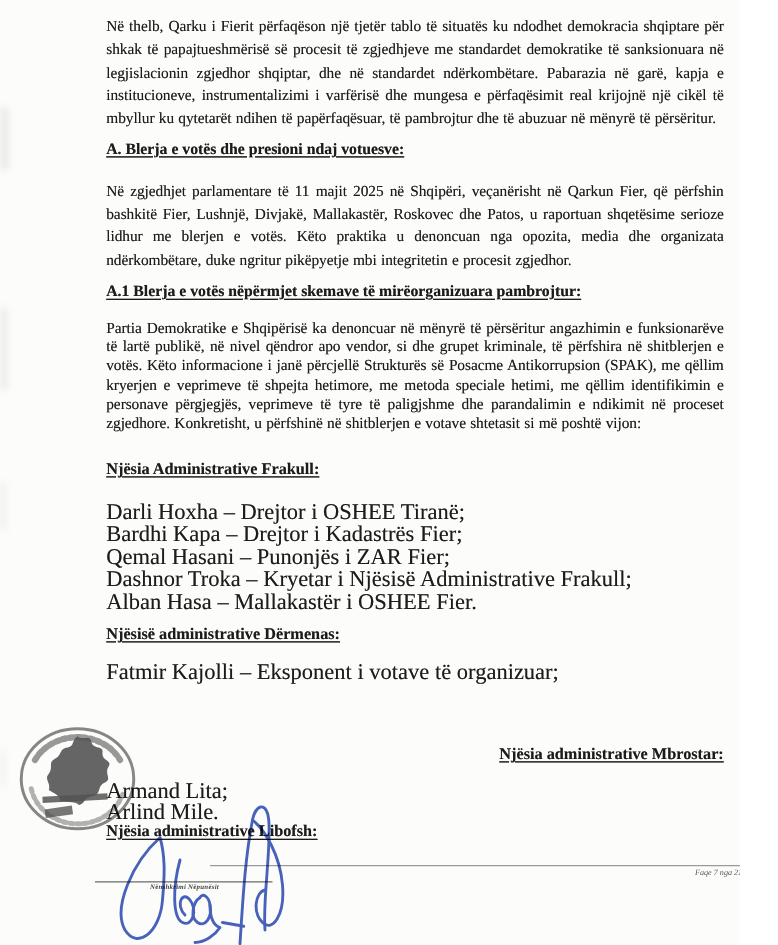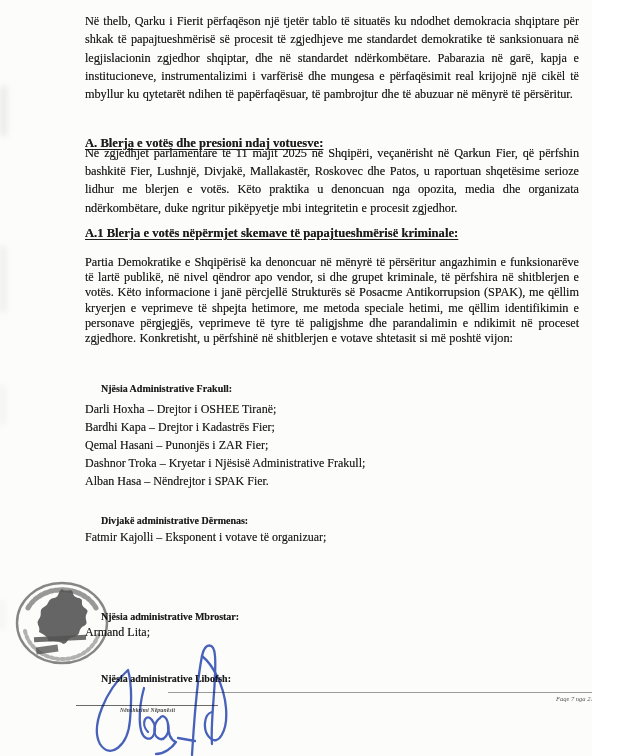--- a/index.html
+++ b/index.html
@@ -24,32 +24,32 @@
     text-shadow:0 0 .35px rgba(20,20,20,.55);
   }
   .p1{top:12px;line-height:18.3px;}
   .p2{top:144px;line-height:18.2px;}
   .p3{top:255px;line-height:15.2px;}
   .hmain{
     font-size:12.6px;font-weight:bold;margin:0;
     text-decoration:underline;text-underline-offset:2px;
     text-shadow:0 0 .35px rgba(20,20,20,.6);
   }
-  .hA{top:112px;margin-top:24px;}
+  .hA{top:112px;}
   .hA1{top:226px;}
   .unit-h{
-    font-size:10px;margin:16px;
-    text-underline-offset:2px;
+    font-size:13px;margin:0;
+    text-decoration:underline;text-underline-offset:2px;
     text-shadow:0 0 .3px rgba(20,20,20,.5);
   }
   .u1h{top:367px;}  .u1l{top:400px;}
   .u2h{top:499px;}  .u2l{top:529px;}
-  .u3h{top:595px;}  .u3l{top:624px;}
+  .u3h{top:595px;text-align:right;}  .u3l{top:624px;}
   .u4h{top:657px;}
-  .person{font-size:12px;line-height:18px;text-shadow:0 0 .3px rgba(20,20,20,.5);}
+  .person{font-size:18px;line-height:18px;text-shadow:0 0 .3px rgba(20,20,20,.5);}
   .u2l .person,.u3l .person{line-height:17px;}
 
   .rule-long{position:absolute;left:168px;top:692px;width:439px;height:0;border-top:1px solid #9a9a9a;}
   .rule-short{position:absolute;left:76px;top:705px;width:142px;height:0;border-top:1.2px solid #6a6a6a;}
   .sig-caption{
     position:absolute;left:120px;top:707px;width:80px;
     font-size:5.5px;font-weight:bold;font-style:italic;color:#454545;
     filter:blur(.3px);letter-spacing:.2px;white-space:nowrap;
   }
   .page-num{
@@ -71,41 +71,42 @@
   <div class="smudge s4"></div>
 
   <div class="content">
 
     <p class="blk body-p p1">Në thelb, Qarku i Fierit përfaqëson një tjetër tablo të situatës ku ndodhet demokracia shqiptare për shkak të papajtueshmërisë së procesit të zgjedhjeve me standardet demokratike të sanksionuara në legjislacionin zgjedhor shqiptar, dhe në standardet ndërkombëtare. Pabarazia në garë, kapja e institucioneve, instrumentalizimi i varfërisë dhe mungesa e përfaqësimit real krijojnë një cikël të mbyllur ku qytetarët ndihen të papërfaqësuar, të pambrojtur dhe të abuzuar në mënyrë të përsëritur.</p>
 
     <h3 class="blk hmain hA">A. Blerja e votës dhe presioni ndaj votuesve:</h3>
 
     <p class="blk body-p p2">Në zgjedhjet parlamentare të 11 majit 2025 në Shqipëri, veçanërisht në Qarkun Fier, që përfshin bashkitë Fier, Lushnjë, Divjakë, Mallakastër, Roskovec dhe Patos, u raportuan shqetësime serioze lidhur me blerjen e votës. Këto praktika u denoncuan nga opozita, media dhe organizata ndërkombëtare, duke ngritur pikëpyetje mbi integritetin e procesit zgjedhor.</p>
 
-    <h3 class="blk hmain hA1">A.1 Blerja e votës nëpërmjet skemave të papajtueshmërisë kriminale:</h3>
+    <h3 class="blk hmain hA1">A.1 Blerja e votës nëpërmjet skemave të mirëorganizuara pambrojtur:</h3>
 
     <p class="blk body-p p3">Partia Demokratike e Shqipërisë ka denoncuar në mënyrë të përsëritur angazhimin e funksionarëve të lartë publikë, në nivel qëndror apo vendor, si dhe grupet kriminale, të përfshira në shitblerjen e votës. Këto informacione i janë përcjellë Strukturës së Posacme Antikorrupsion (SPAK), me qëllim kryerjen e veprimeve të shpejta hetimore, me metoda speciale hetimi, me qëllim identifikimin e personave përgjegjës, veprimeve të tyre të paligjshme dhe parandalimin e ndikimit në proceset zgjedhore. Konkretisht, u përfshinë në shitblerjen e votave shtetasit si më poshtë vijon:</p>
 
     <h4 class="blk unit-h u1h">Njësia Administrative Frakull:</h4>
     <div class="blk u1l">
       <div class="person">Darli Hoxha – Drejtor i OSHEE Tiranë;</div>
       <div class="person">Bardhi Kapa – Drejtor i Kadastrës Fier;</div>
       <div class="person">Qemal Hasani – Punonjës i ZAR Fier;</div>
       <div class="person">Dashnor Troka – Kryetar i Njësisë Administrative Frakull;</div>
-      <div class="person">Alban Hasa – Nëndrejtor i SPAK Fier.</div>
+      <div class="person">Alban Hasa – Mallakastër i OSHEE Fier.</div>
     </div>
 
-    <h4 class="blk unit-h u2h">Divjakë administrative Dërmenas:</h4>
+    <h4 class="blk unit-h u2h">Njësisë administrative Dërmenas:</h4>
     <div class="blk u2l">
       <div class="person">Fatmir Kajolli – Eksponent i votave të organizuar;</div>
     </div>
 
     <h4 class="blk unit-h u3h">Njësia administrative Mbrostar:</h4>
     <div class="blk u3l">
       <div class="person">Armand Lita;</div>
+      <div class="person">Arlind Mile.</div>
     </div>
 
     <h4 class="blk unit-h u4h">Njësia administrative Libofsh:</h4>
   </div>
 
   <div class="rule-long"></div>
   <div class="rule-short"></div>
   <div class="sig-caption">Nënshkrimi Nëpunësit</div>
   <div class="page-num">Faqe 7 nga 21</div>
 

